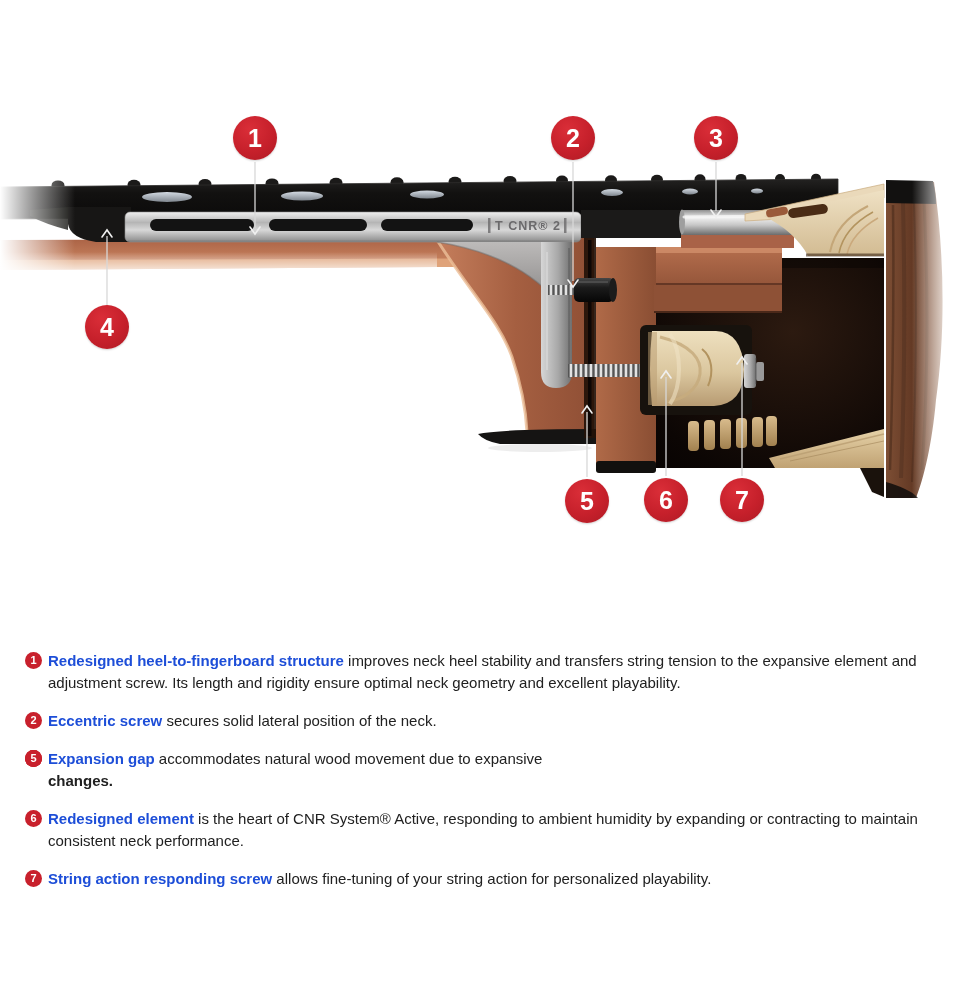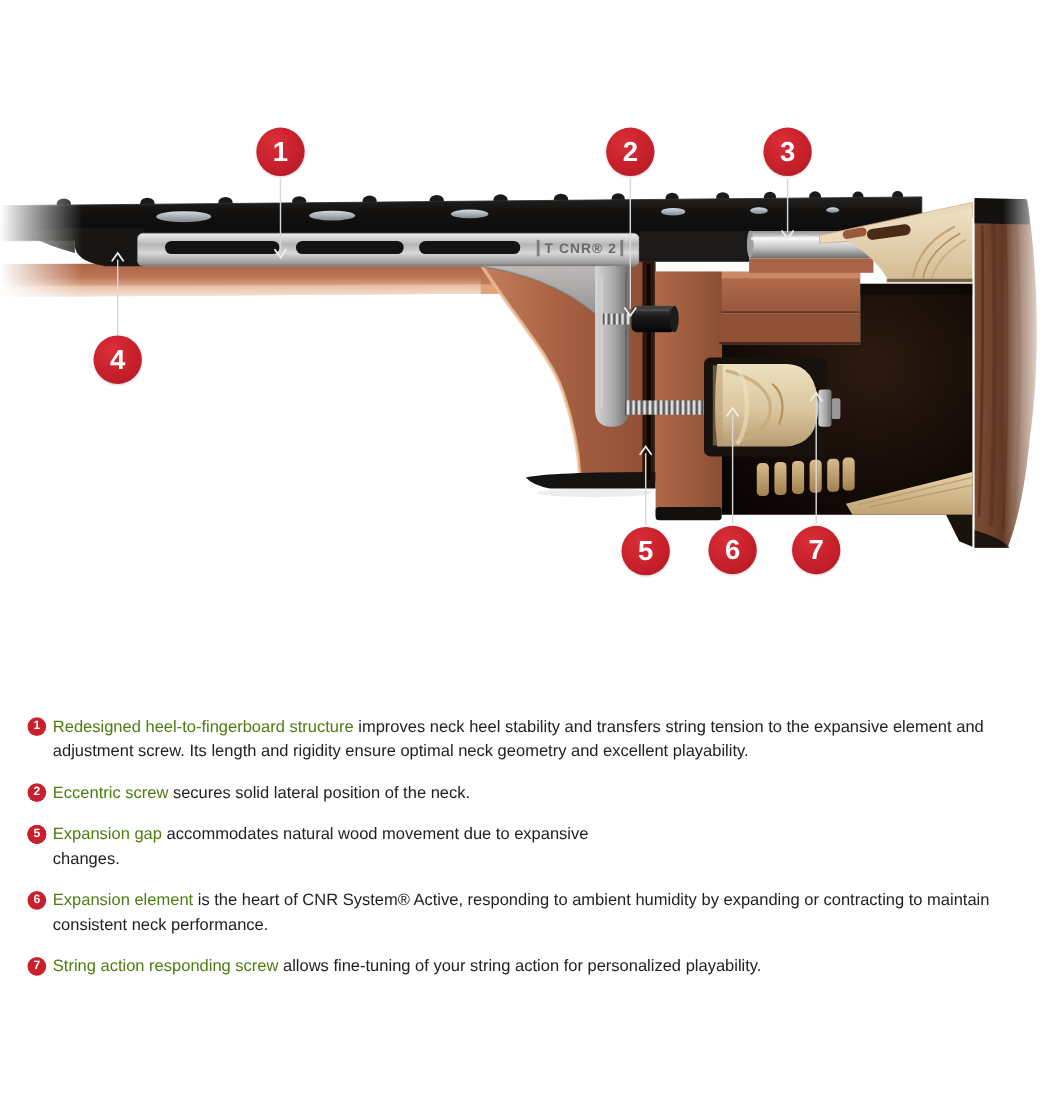--- a/index.html
+++ b/index.html
@@ -18,22 +18,22 @@
   .b4{left:85px;top:305px;}
   .b5{left:565px;top:479px;}
   .b6{left:644px;top:478px;}
   .b7{left:720px;top:478px;}
   .legend{position:absolute;left:25px;right:24px;top:650px;color:#212121;
           font-size:15px;line-height:22px;}
   .item{position:relative;padding-left:23px;margin-bottom:16px;}
   .item .num{position:absolute;left:0;top:2px;width:17px;height:17px;border-radius:50%;
              background:#c8202c;color:#fff;font-size:11px;font-weight:bold;line-height:17px;
              text-align:center;}
-  .item b{font-weight:normal;color:#4d7c0f;text-align:center;}
-  .l2{display:block;}
+  .item b{font-weight:bold;color:#1d4ed8;text-align:center;}
+  .l2{display:block;font-weight:bold;}
 </style>
 </head>
 <body>
 
 <div class="page">
 
   <div class="figure">
     <svg width="966" height="460" viewBox="0 85 966 460" style="top:85px">
       <defs>
         <linearGradient id="gWood" x1="0" y1="0" x2="0" y2="1">
@@ -336,21 +336,21 @@
     </div>
     <div class="item">
       <span class="num">4</span>
     </div>
     <div class="item">
       <span class="num">5</span>
       <span class="txt"><b>Expansion gap</b><span> accommodates natural wood movement due to expansive</span><span class="l2">changes.</span></span>
     </div>
     <div class="item">
       <span class="num">6</span>
-      <span class="txt"><b>Expansion element</b><span> is the heart of CNR System® Active, responding to ambient humidity by expanding or contracting to maintain consistent neck performance.</span></span>
+      <span class="txt"><b>Redesigned element</b><span> is the heart of CNR System® Active, responding to ambient humidity by expanding or contracting to maintain consistent neck performance.</span></span>
     </div>
     <div class="item">
       <span class="num">7</span>
       <span class="txt"><b>String action responding screw</b><span> allows fine-tuning of your string action for personalized playability.</span></span>
     </div>
   </div>
 
 </div>
 
 </body></html>

